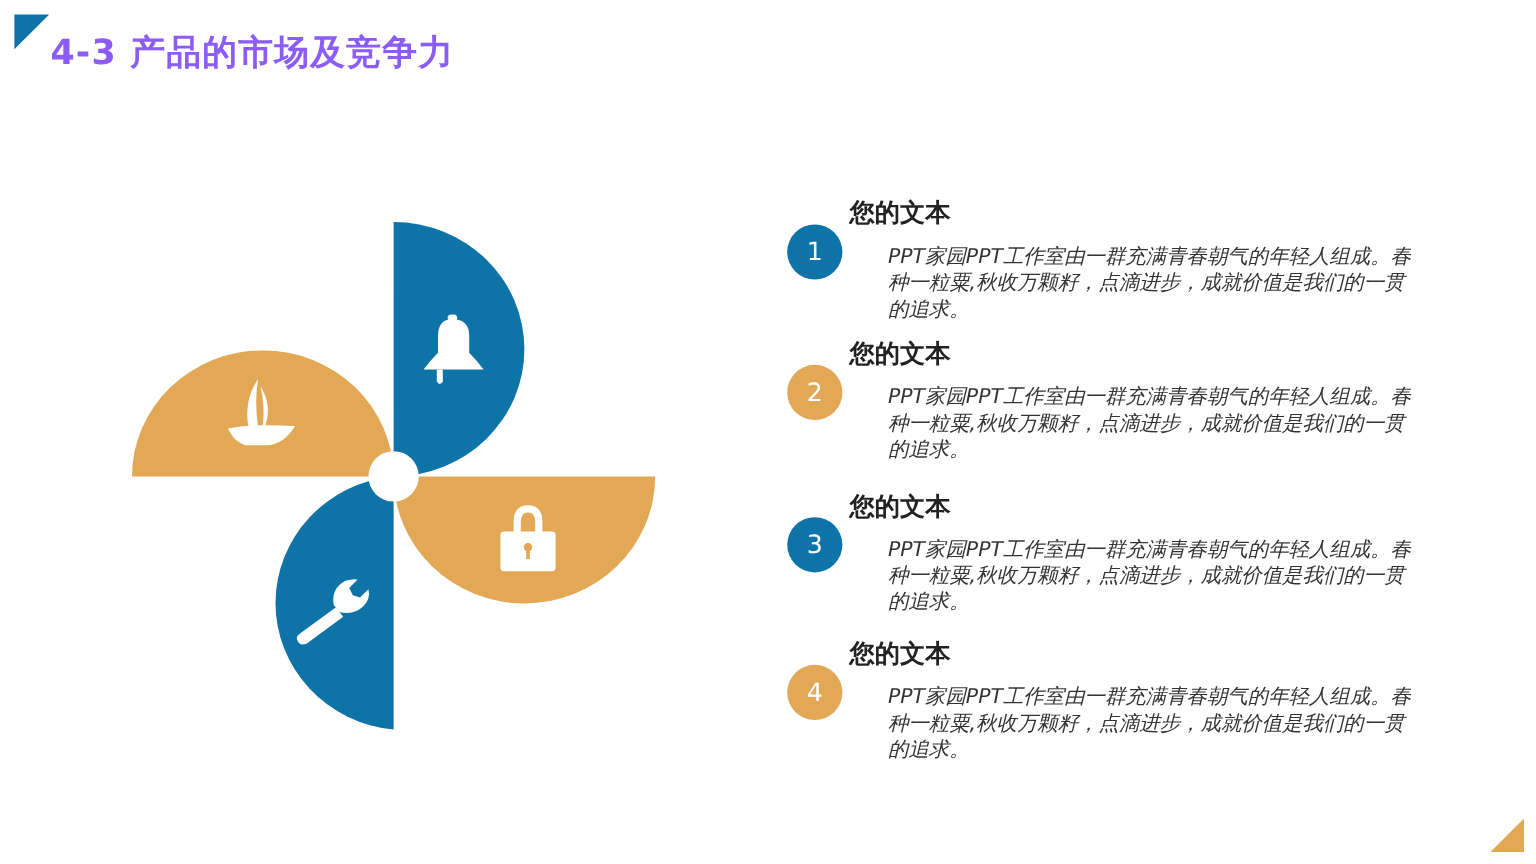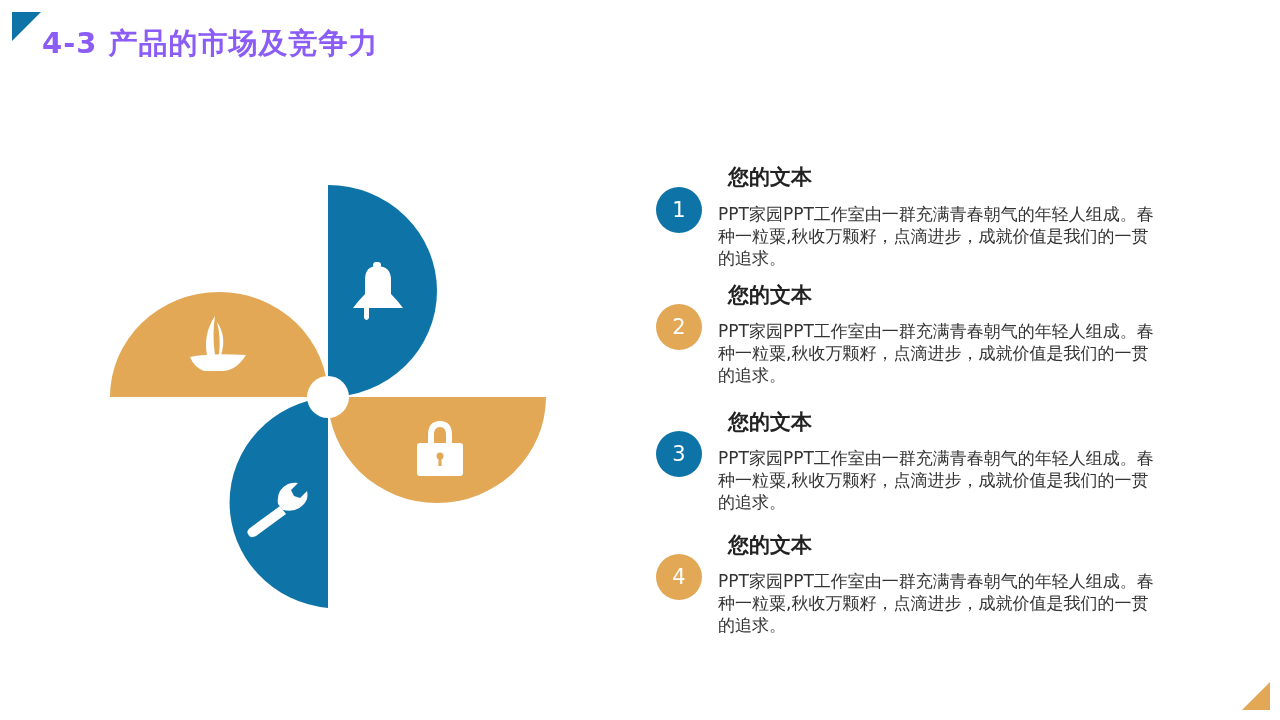--- a/index.html
+++ b/index.html
@@ -3,22 +3,22 @@
 <meta charset="utf-8">
 <style>
   html,body{margin:0;padding:0;}
   body{width:1280px;height:720px;position:relative;background:#ffffff;overflow:hidden;font-family:"DejaVu Sans","Liberation Sans",sans-serif;}
   .corner-tl{position:absolute;left:12px;top:12px;width:0;height:0;border-top:29px solid #0e74a8;border-right:29px solid transparent;}
   .corner-br{position:absolute;right:10px;bottom:10px;width:0;height:0;border-bottom:28px solid #e2a855;border-left:28px solid transparent;}
   .title{position:absolute;left:42px;top:24px;font-size:29px;font-weight:bold;color:#8b5cf6;letter-spacing:1px;white-space:nowrap;}
   .diagram{position:absolute;left:0;top:0;}
   .item{position:absolute;left:656px;width:520px;}
   .num{position:absolute;left:0;width:46px;height:46px;border-radius:50%;color:#fff;font-size:21px;text-align:center;line-height:46px;}
-  .head{position:absolute;left:72px;font-size:21px;font-weight:bold;color:#222;white-space:nowrap;text-align:right;}
-  .body{position:absolute;left:62px;width:440px;font-size:17px;line-height:22px;color:#333;}
+  .head{position:absolute;left:52px;font-size:21px;font-weight:bold;color:#222;white-space:nowrap;text-align:right;}
+  .body{position:absolute;left:84px;width:440px;font-size:17px;line-height:22px;color:#333;font-style:italic;}
 </style>
 </head>
 <body>
 
 <div class="corner-tl"></div>
 <div class="title">4-3  产品的市场及竞争力</div>
 
 <svg class="diagram" width="1280" height="720">
 
   <g>

